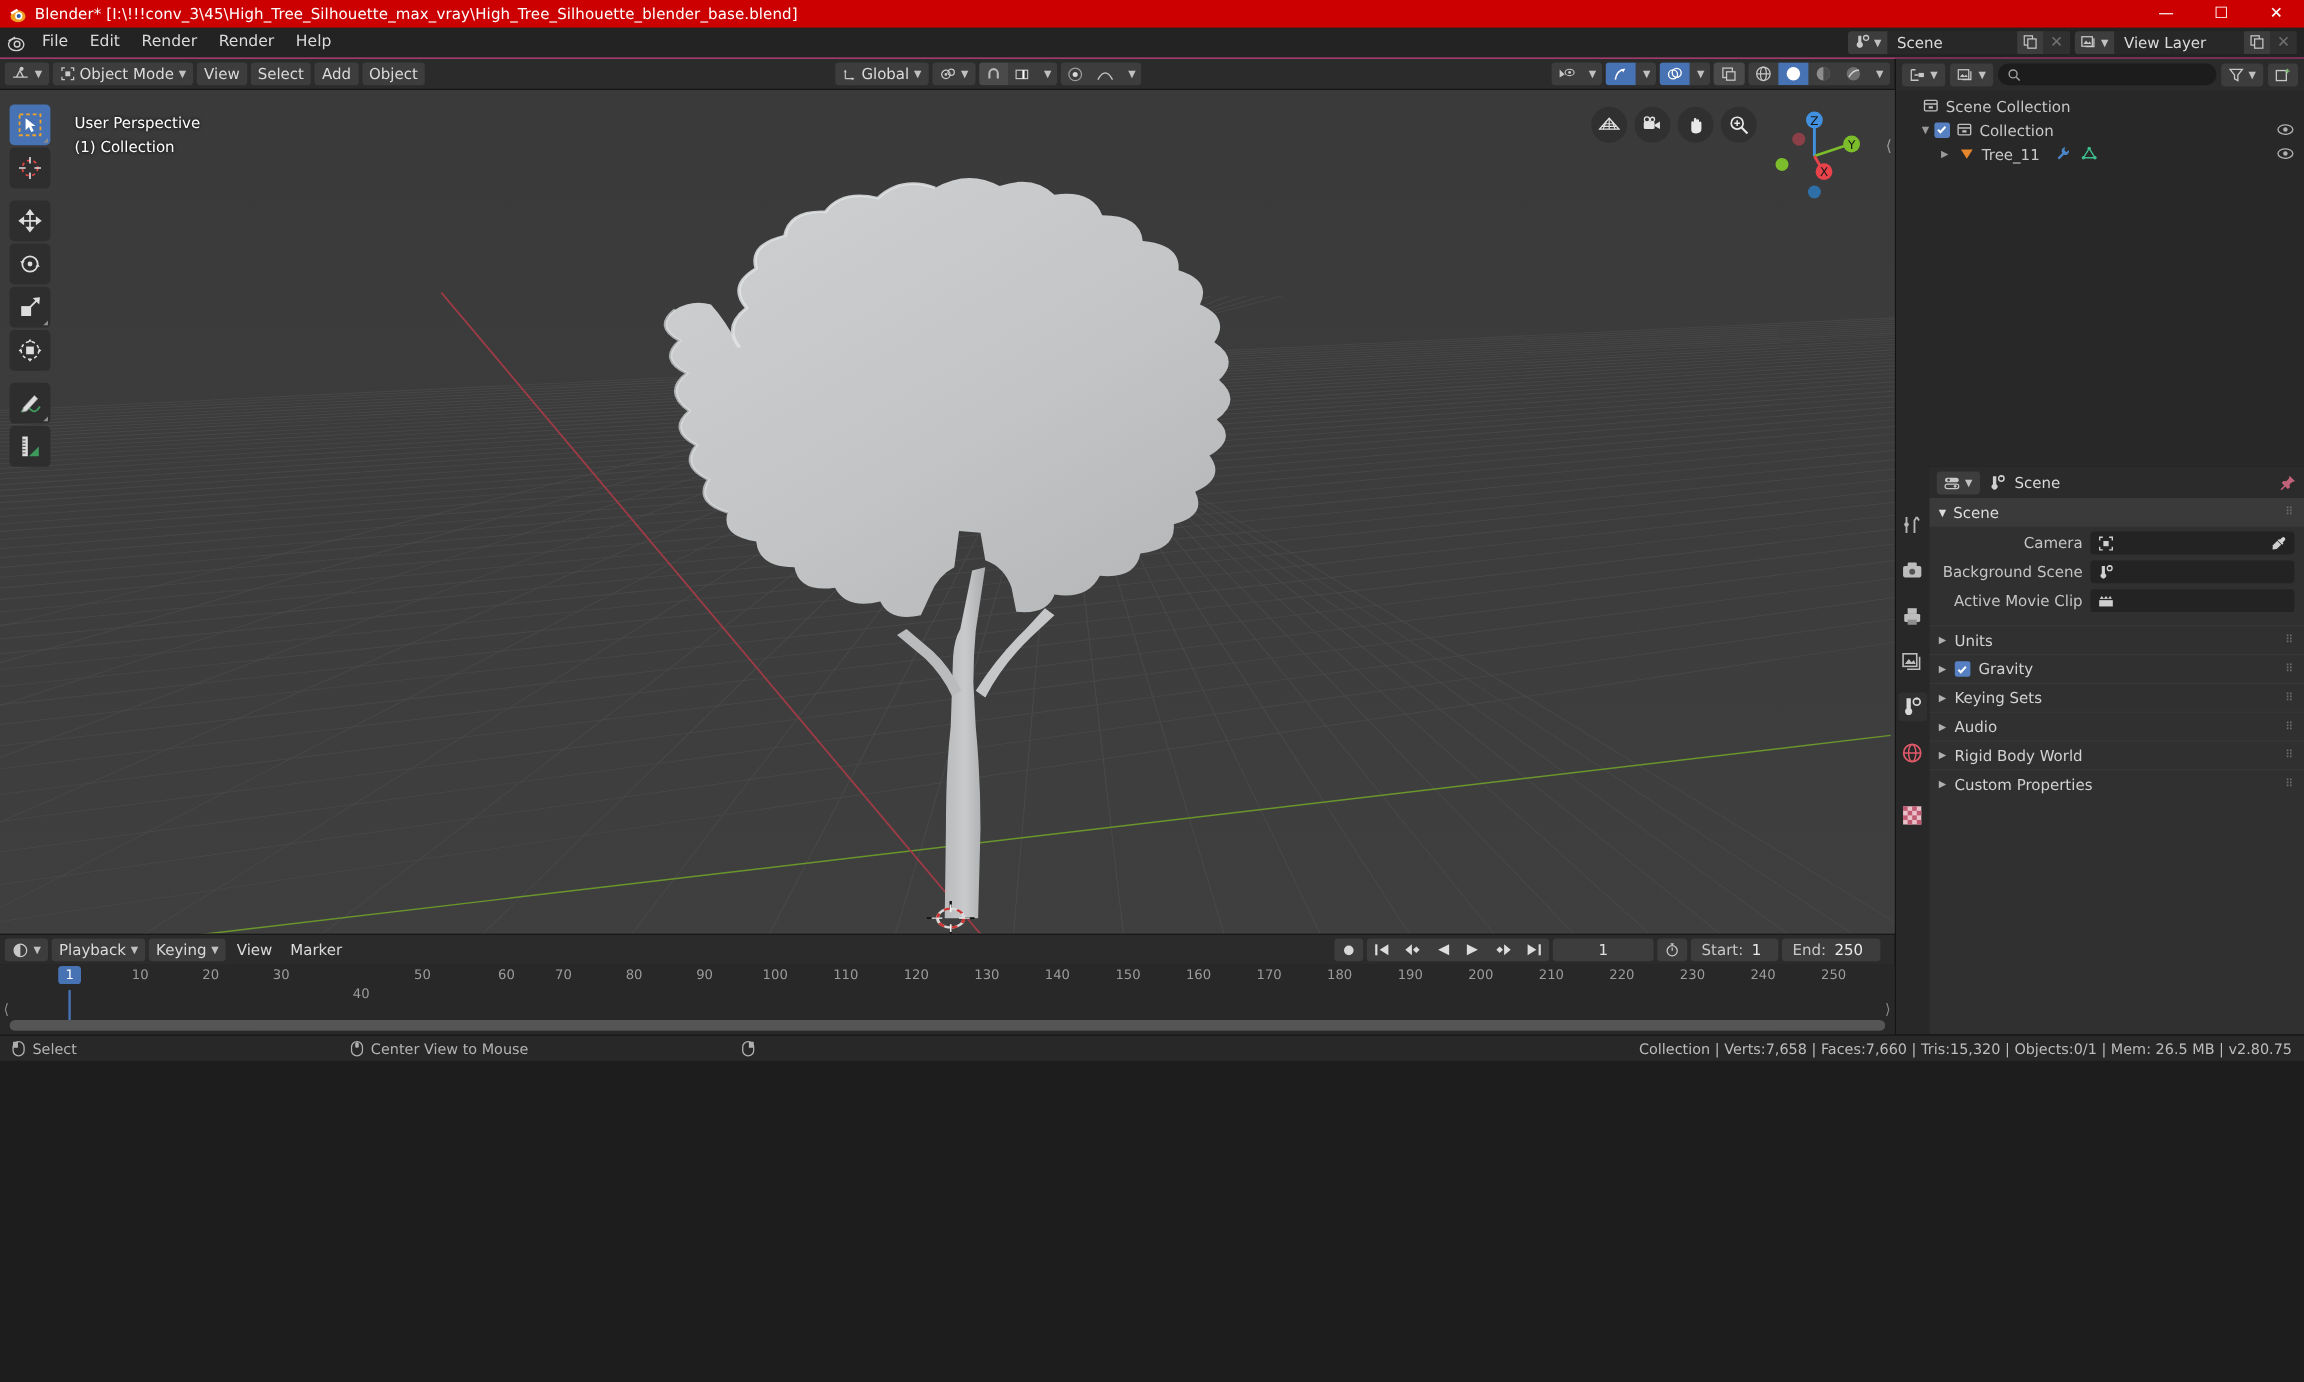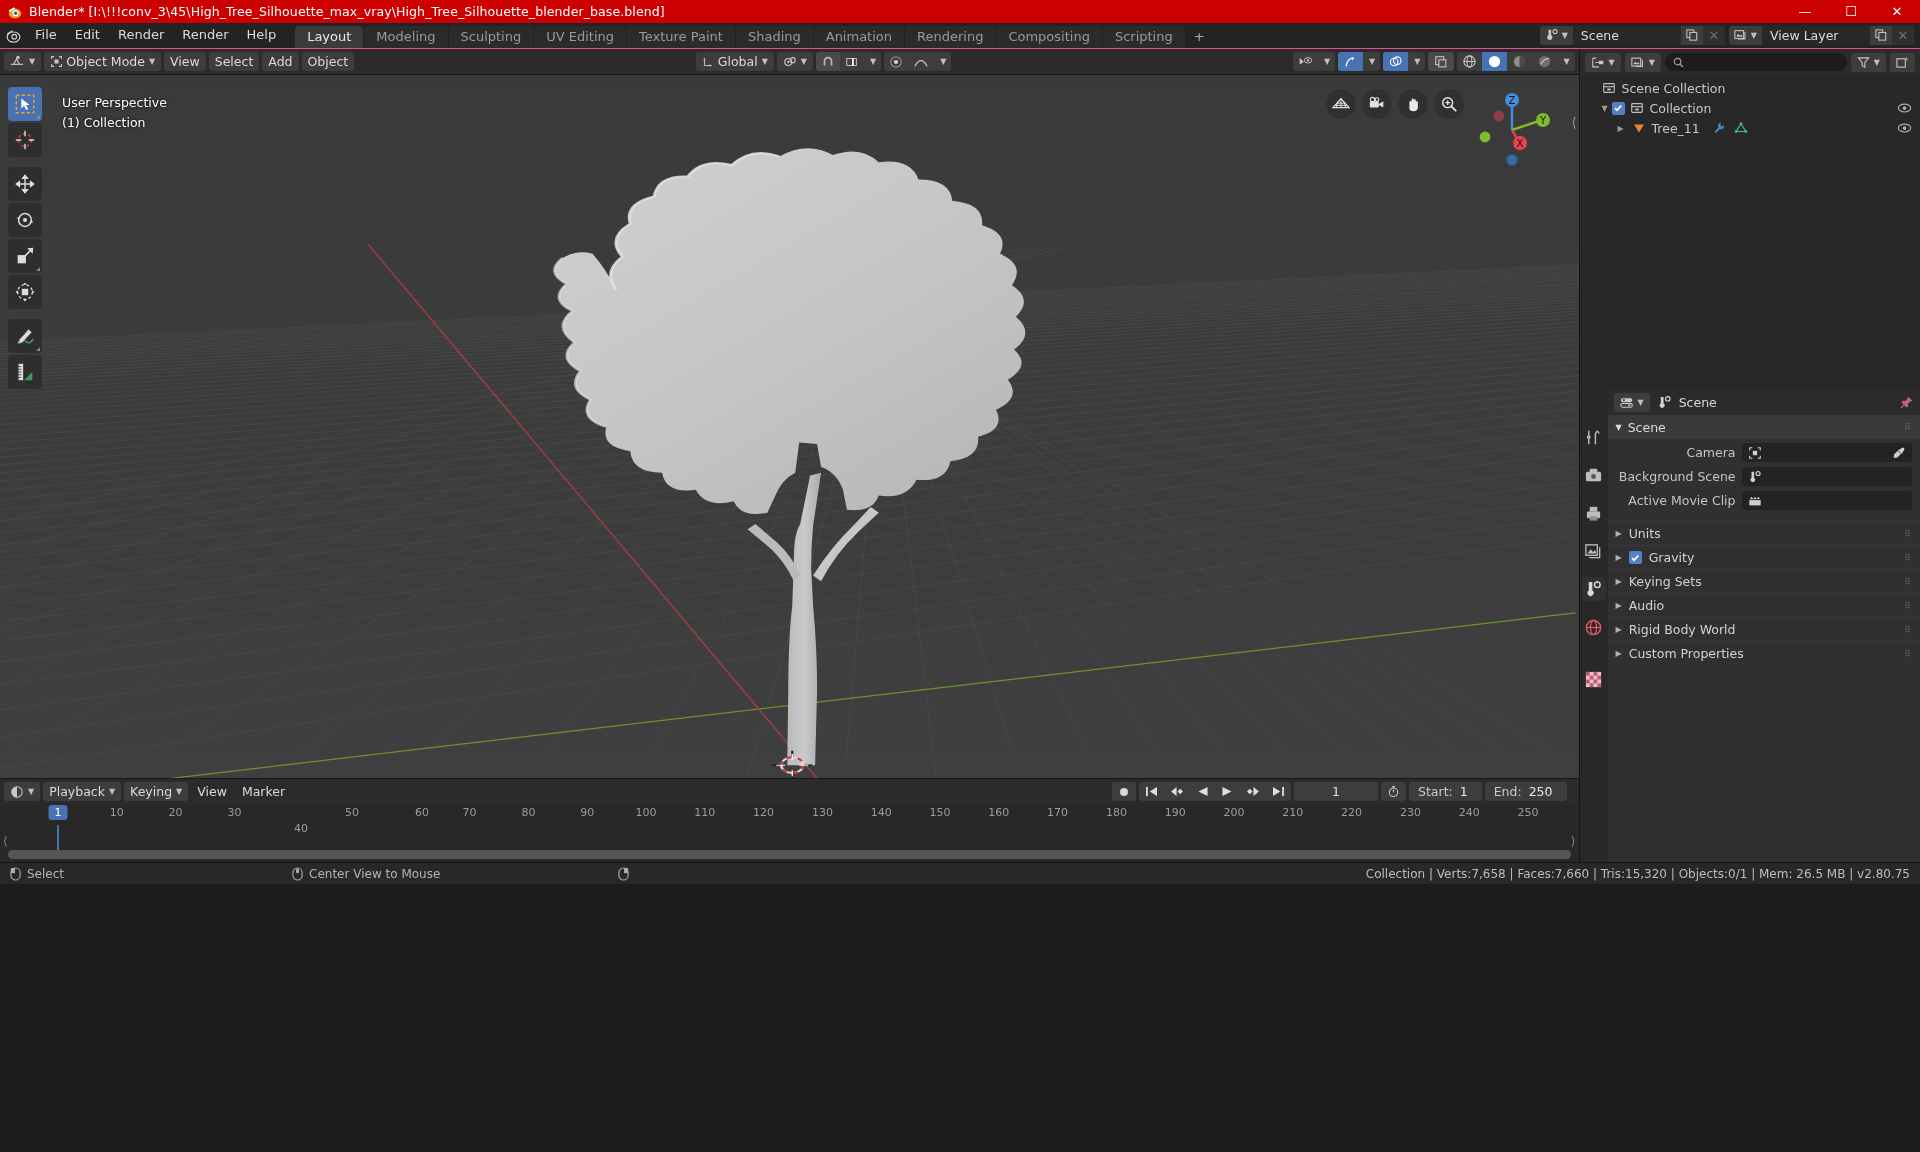--- a/index.html
+++ b/index.html
@@ -165,33 +165,20 @@
         <path d="M2 6.6 L7.2 3.6" stroke="#d0d0d0" stroke-width="1.1" fill="none"></path>
         <circle cx="8.7" cy="9.2" r="2.2" fill="none" stroke="#d0d0d0" stroke-width="1.1"></circle>
       </svg>
     </span>
     <div class="menus">
       <span>File</span>
       <span>Edit</span>
       <span>Render</span>
       <span>Render</span>
       <span>Help</span>
-    </div>
-    <div class="wstabs">
-      <div class="wstab active">Layout</div>
-      <div class="wstab">Modeling</div>
-      <div class="wstab">Sculpting</div>
-      <div class="wstab">UV Editing</div>
-      <div class="wstab">Texture Paint</div>
-      <div class="wstab">Shading</div>
-      <div class="wstab">Animation</div>
-      <div class="wstab">Rendering</div>
-      <div class="wstab">Compositing</div>
-      <div class="wstab">Scripting</div>
-      <div class="wstab plus">+</div>
     </div>
     <div class="topbar-right">
       <div class="scene-field">
         <div class="icnbtn">
           <svg width="14" height="14" viewBox="0 0 16 16">
               <path d="M4 2 L7 2 L7 8 A3 3 0 1 1 4 8 Z" fill="#c8c8c8"></path>
               <circle cx="11.5" cy="4" r="2.4" fill="none" stroke="#c8c8c8" stroke-width="1.2"></circle>
               <circle cx="11.5" cy="2" r=".8" fill="#c8c8c8"></circle>
             </svg>
           <span class="chev">▼</span>

